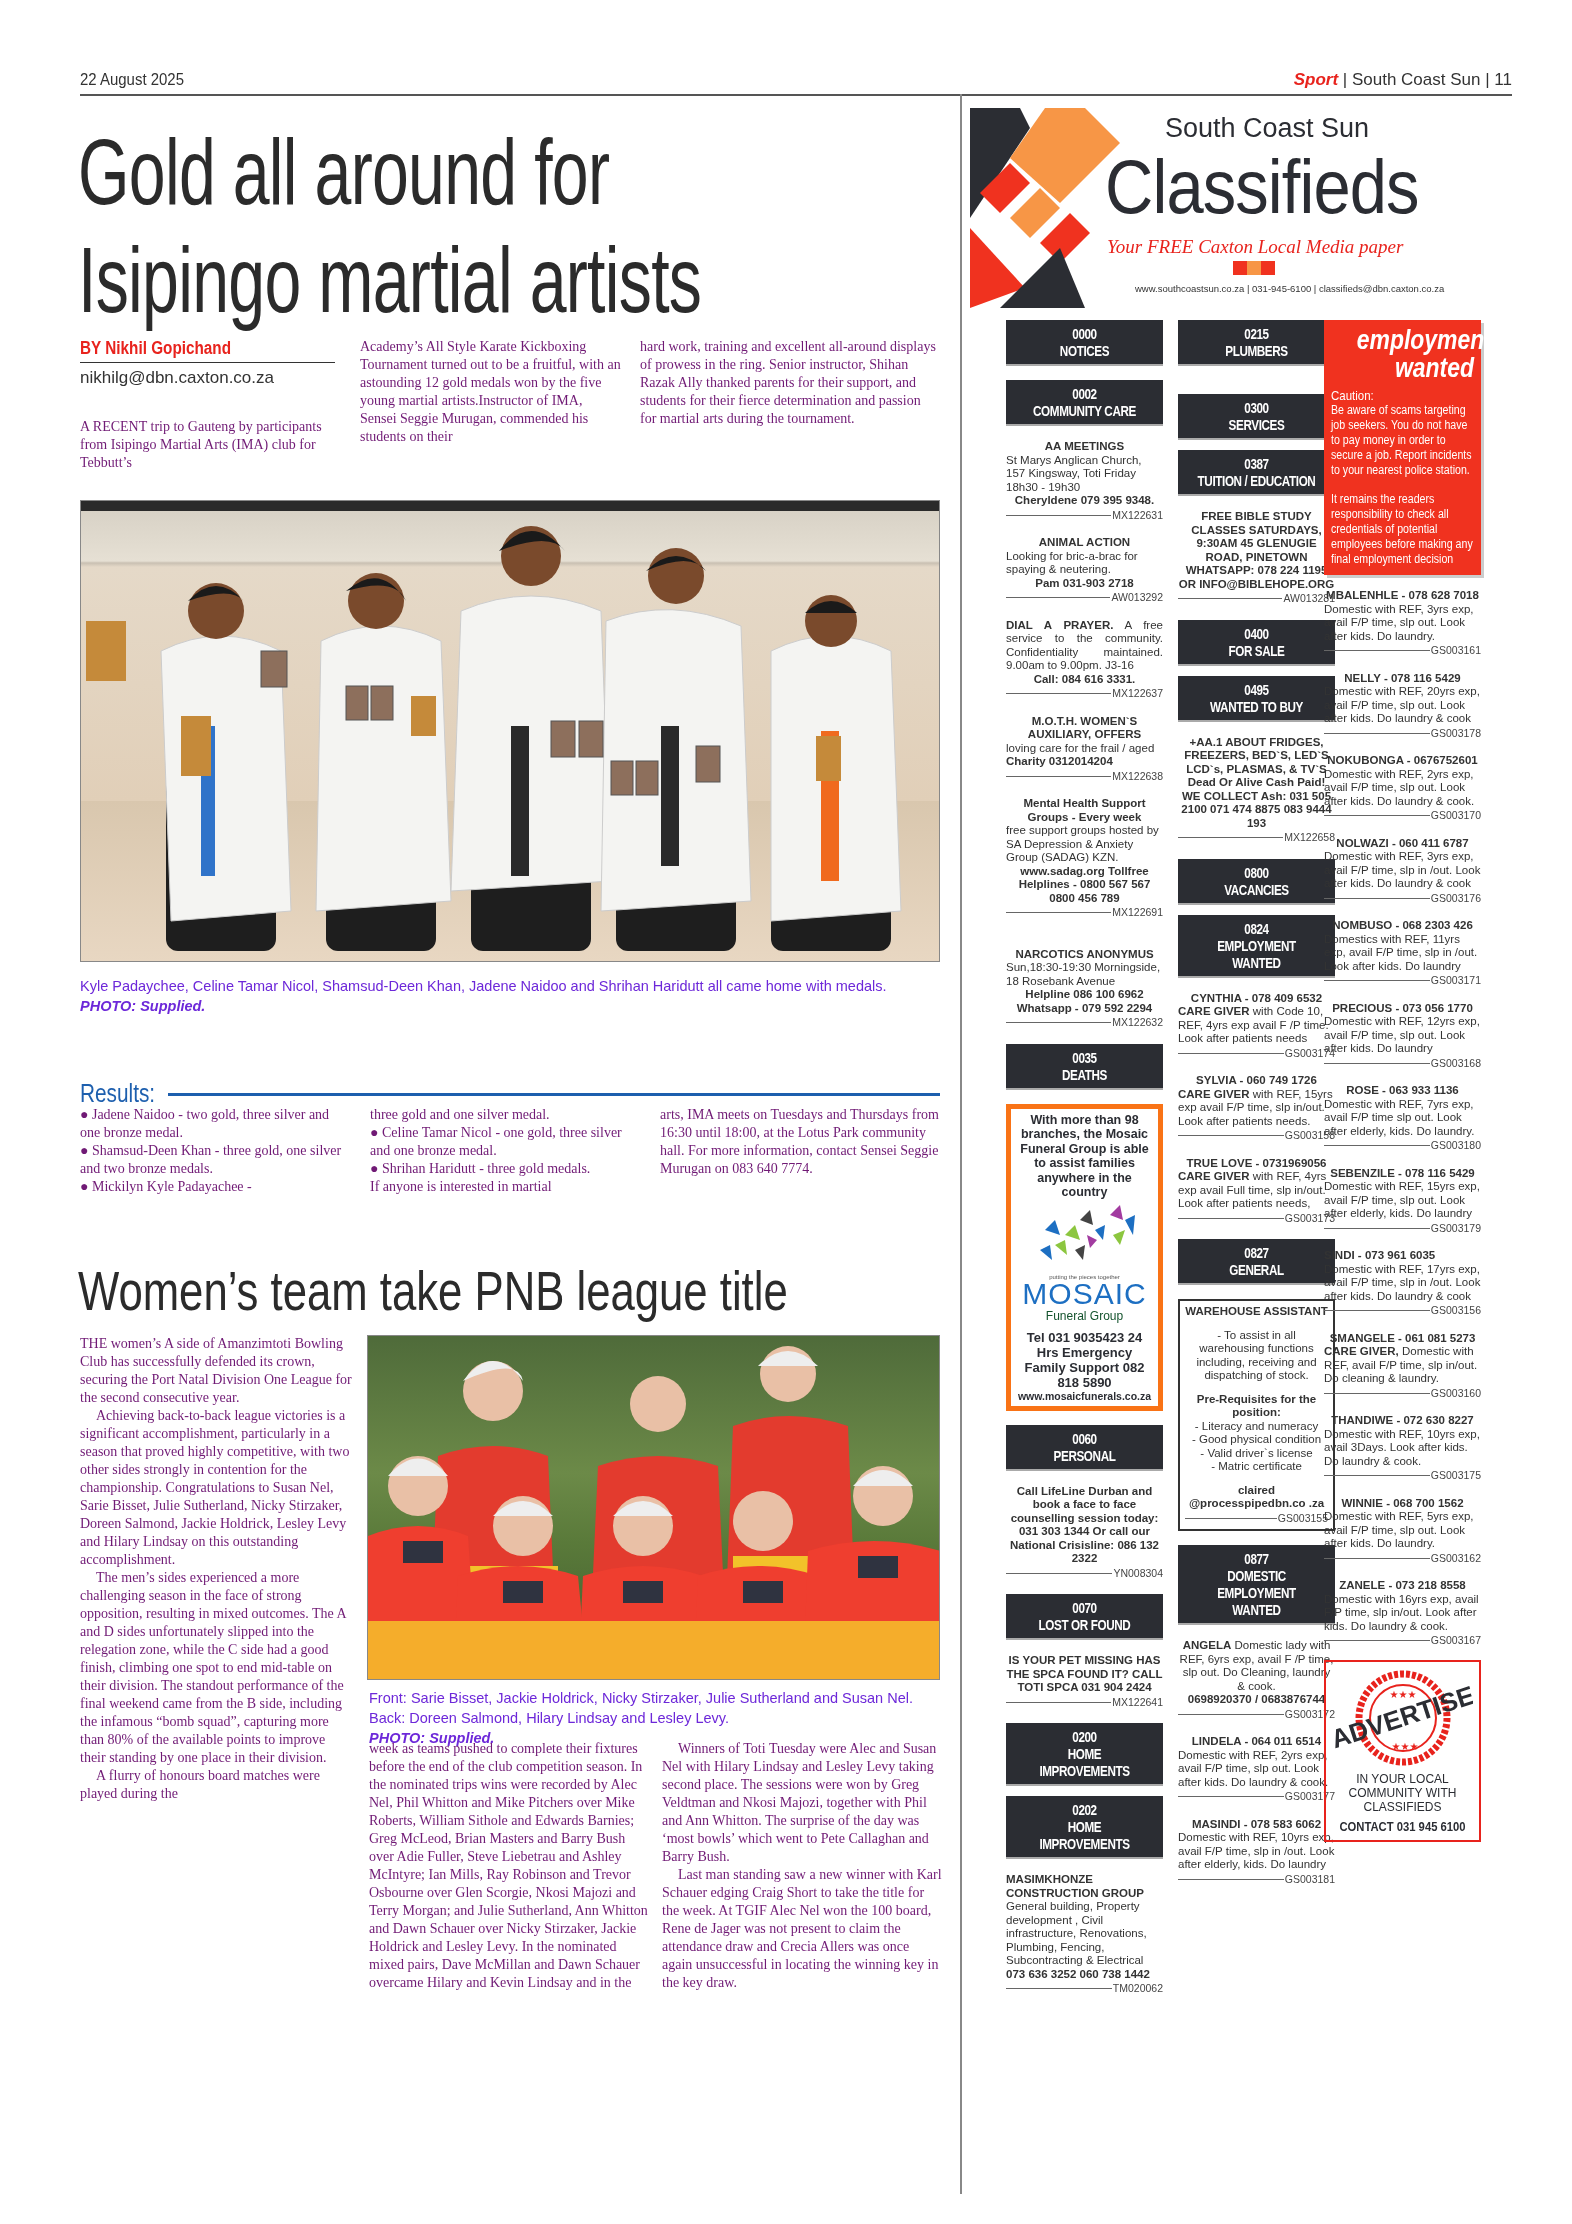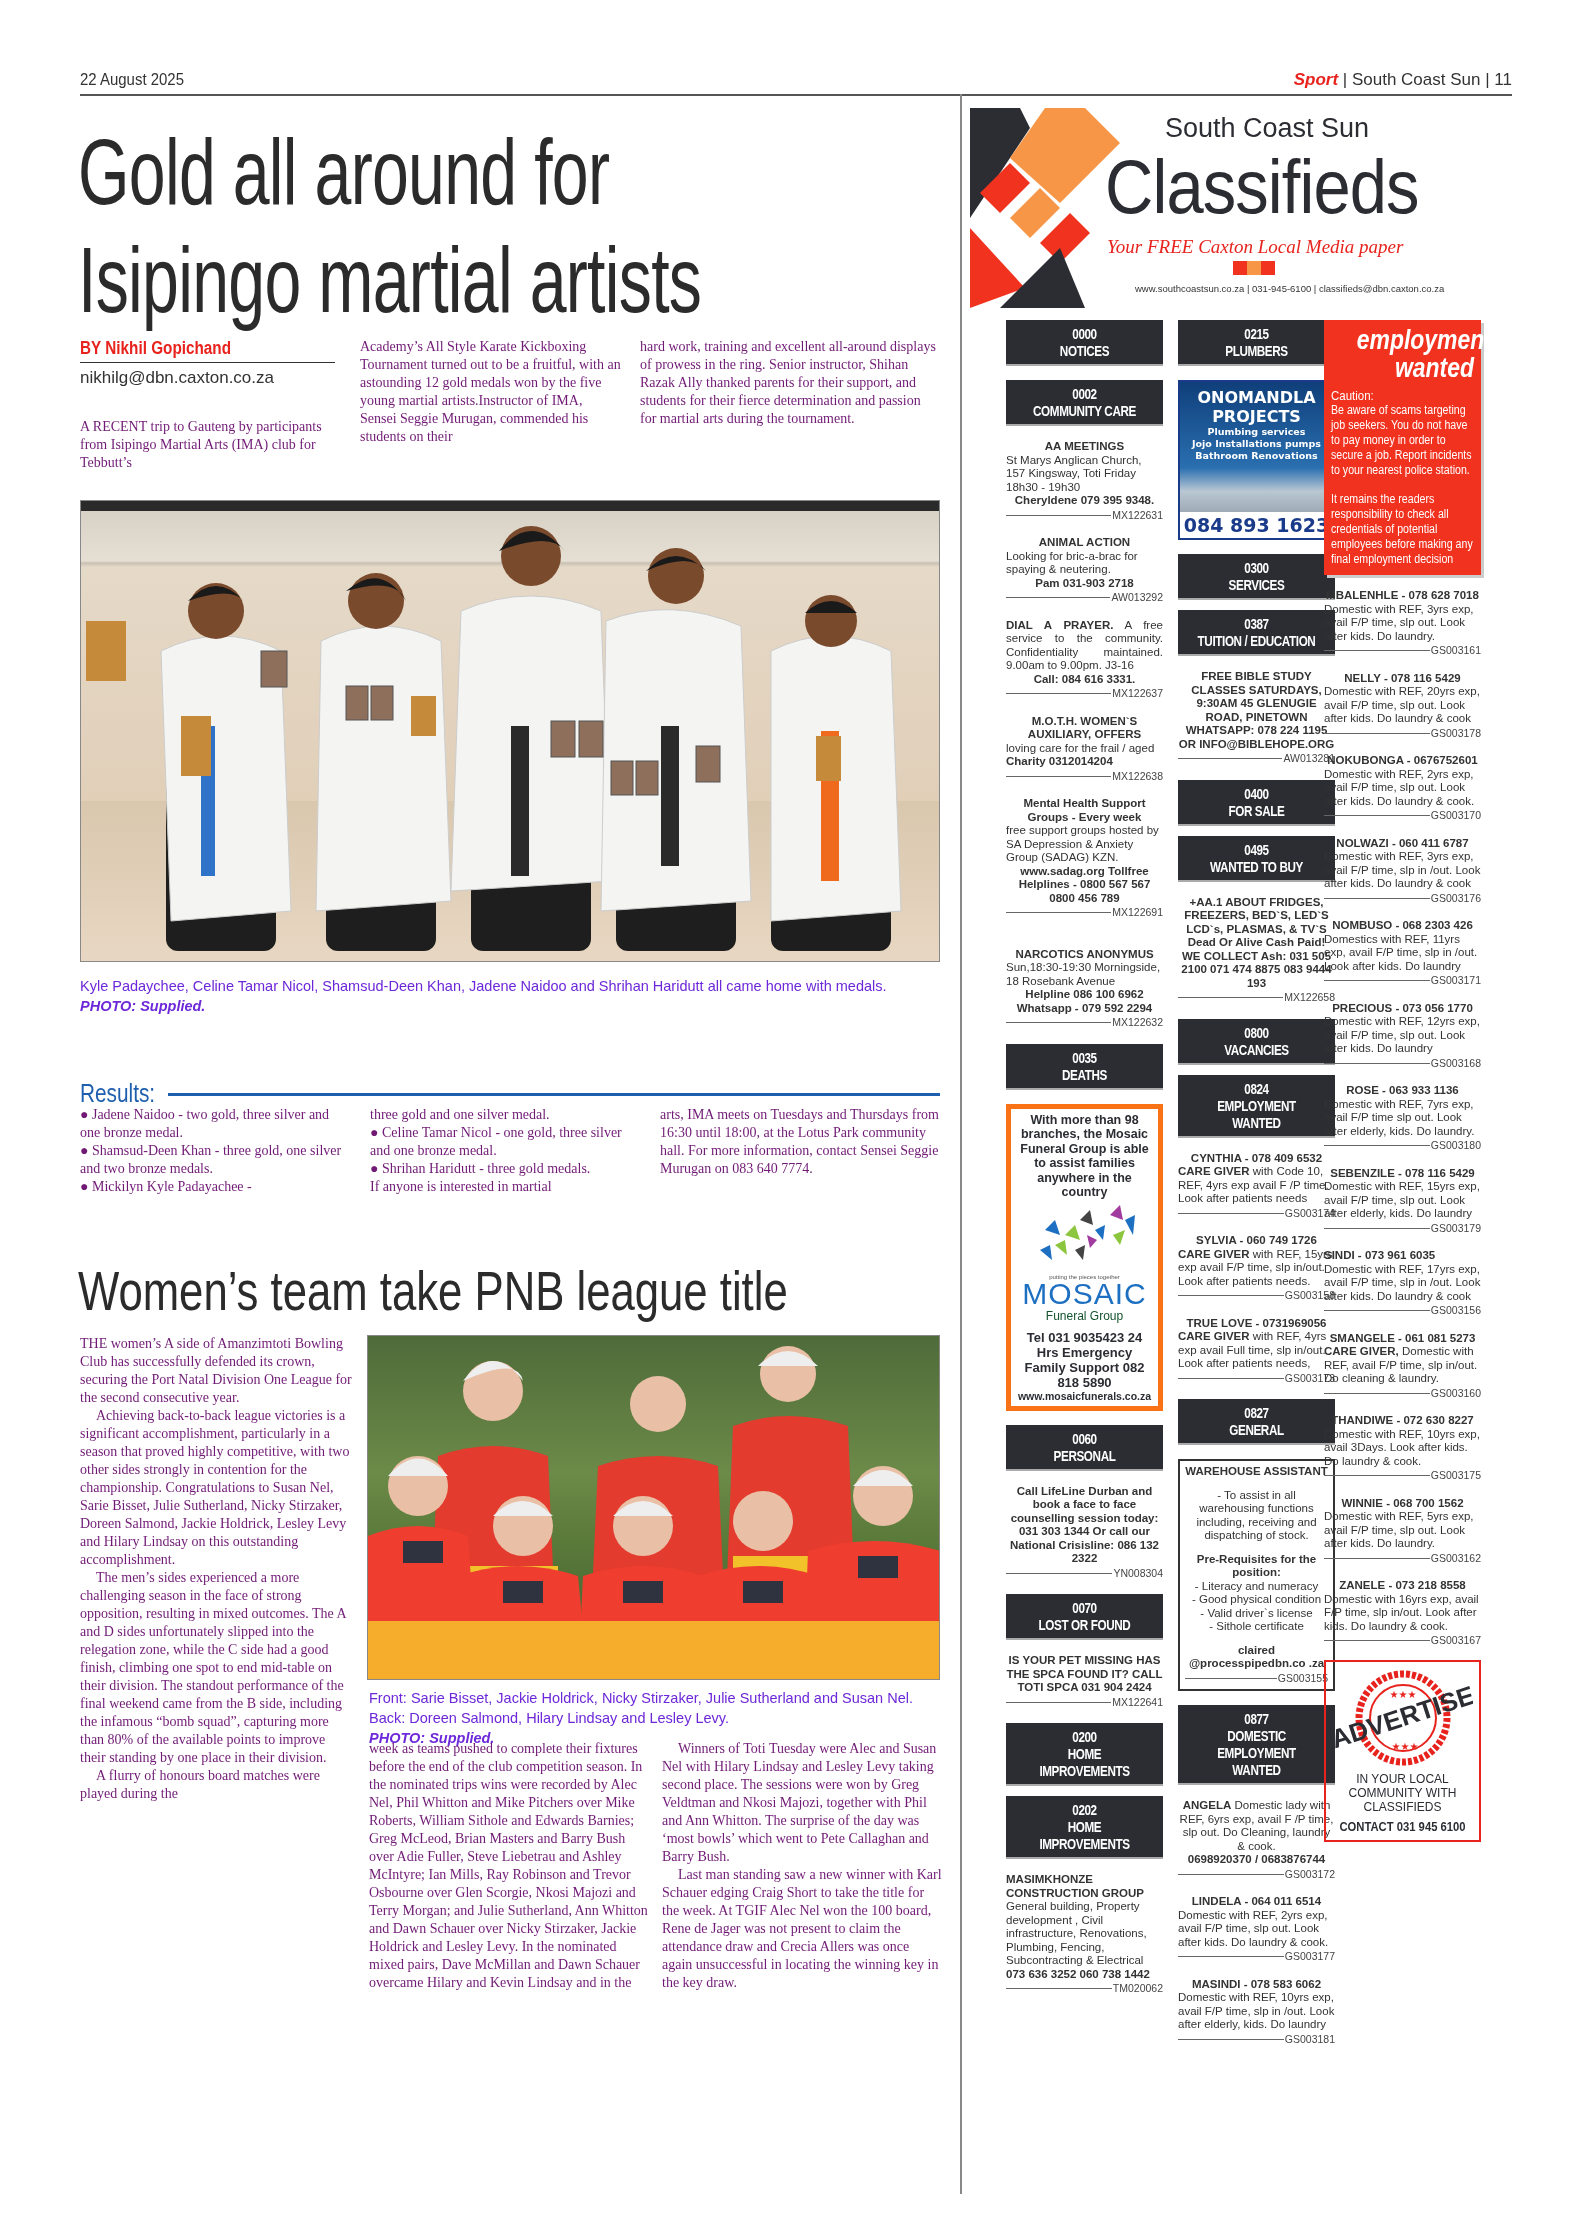--- a/index.html
+++ b/index.html
@@ -317,30 +317,20 @@
   <div class="ad"><b>MASIMKHONZE CONSTRUCTION GROUP</b><div>General building, Property development , Civil infrastructure, Renovations, Plumbing, Fencing, Subcontracting &amp; Electrical</div><b>073 636 3252 060 738 1442</b><div class="ref">TM020062</div></div>
 </div>
 
 <div class="col" style="left:1146px;top:320px;width:0"></div>
 <div class="col" style="left:1185px;top:320px;width:157px;margin-left:-7px">
   <div class="cathdr">
       <span>0215</span>
       <span>PLUMBERS</span>
     </div>
   <div class="gap"></div>
-  <div style="border:2px solid #1a3a8a;background:linear-gradient(180deg,#0f3f7a,#2a6fb0 55%,#b9c7d3 70%,#7d8891 100%);height:160px;position:relative;text-align:center;font-family:'DejaVu Sans',sans-serif;color:#fff;font-weight:bold">
-    <div style="font-size:16px;margin-top:6px">ONOMANDLA</div>
-    <div style="font-size:16px">PROJECTS</div>
-    <div style="font-size:9.5px;line-height:12px">
-        <div>Plumbing services</div>
-        <div>Jojo Installations pumps</div>
-        <div>Bathroom Renovations</div>
-      </div>
-    <div style="position:absolute;left:0;right:0;bottom:0;background:#fff;color:#1a3a8a;font-size:19px;line-height:26px">084 893 1623</div>
-  </div>
   <div class="gap"></div>
   <div class="cathdr">
       <span>0300</span>
       <span>SERVICES</span>
     </div>
   <div class="gap" style="height:10px"></div>
   <div class="cathdr">
       <span>0387</span>
       <span>TUITION / EDUCATION</span>
     </div>
@@ -398,21 +388,21 @@
       <span>GENERAL</span>
     </div>
   <div class="gap"></div>
   <div class="ad" style="border:2px solid #333;padding:4px 5px;text-align:center">
     <span class="t">WAREHOUSE ASSISTANT</span>
     <div style="margin-top:10px">- To assist in all warehousing functions including, receiving and dispatching of stock.</div>
     <div class="t" style="margin-top:10px">Pre-Requisites for the position:</div>
     <div>- Literacy and numeracy</div>
       <div>- Good physical condition</div>
       <div>- Valid driver`s license</div>
-      <div>- Sithole certificate</div>
+      <div>- Matric certificate</div>
     <div class="t" style="margin-top:10px">claired @processpipedbn.co .za</div>
     <div class="ref">GS003155</div>
   </div>
   <div class="gap"></div>
   <div class="cathdr">
       <span>0877</span>
       <span>DOMESTIC EMPLOYMENT WANTED</span>
     </div>
   <div class="gap"></div>
   <div class="ad" style="text-align:center"><b>ANGELA</b> <span>Domestic lady with REF, 6yrs exp, avail F /P time, slp out. Do Cleaning, laundry &amp; cook.</span><div class="t">0698920370 / 0683876744</div><div class="ref">GS003172</div></div>

